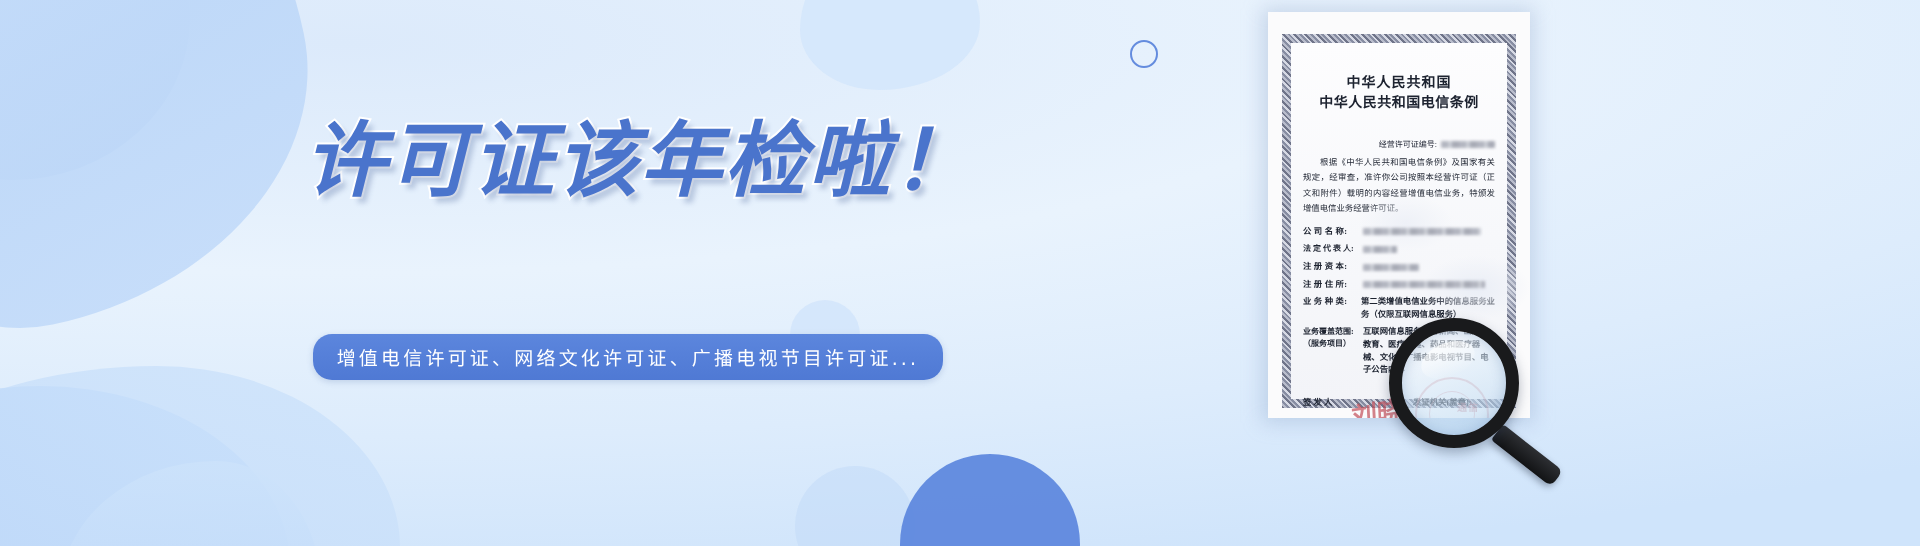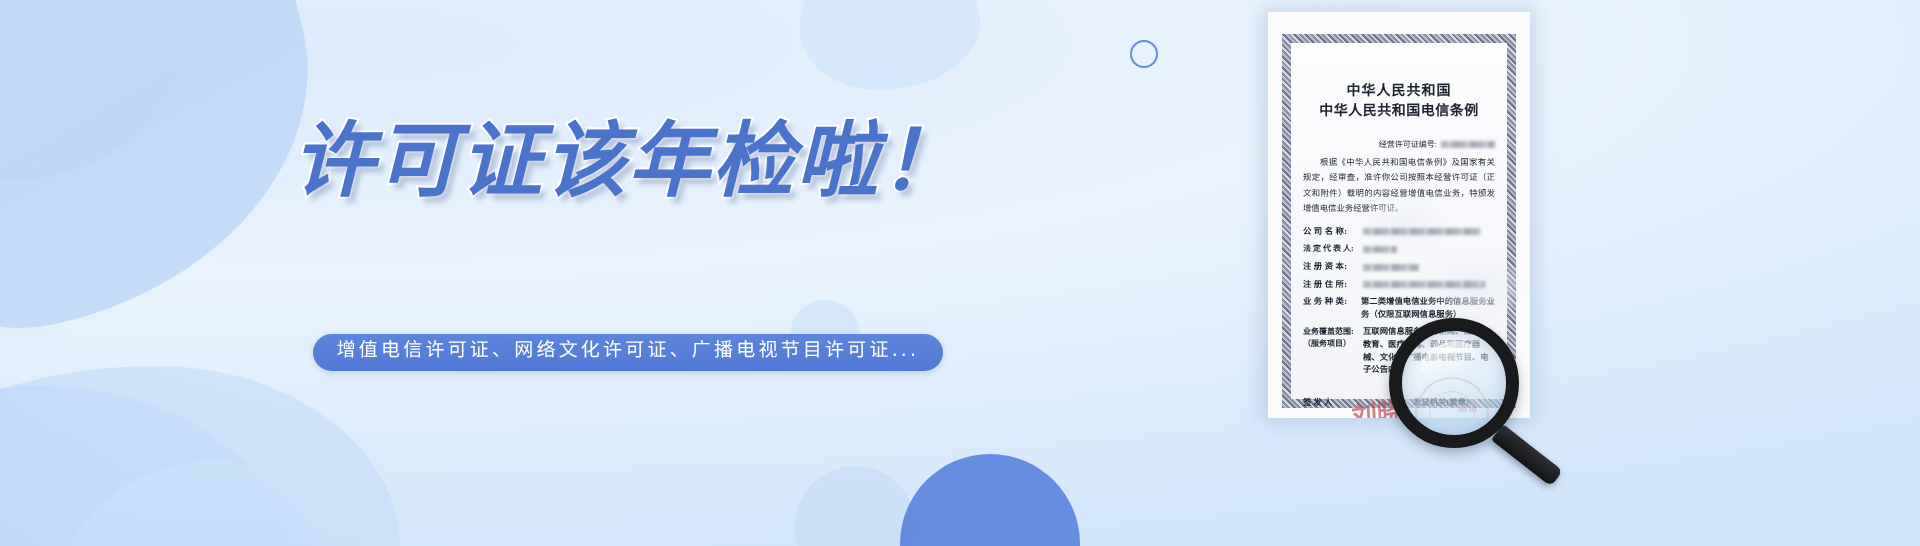--- a/index.html
+++ b/index.html
@@ -91,21 +91,21 @@
     left:1130px; top:40px;
     width:28px; height:28px;
     border:2px solid #5d86dc;
     border-radius:50%;
     opacity:.95;
   }
 
   
   .headline-wrap {
     position:absolute;
-    left:0; top:118px;
+    left:12px; top:118px;
     width:1256px;
     text-align:center;
   }
   .headline {
     display:inline-block;
     font-family:"DejaVu Sans","Liberation Sans",sans-serif;
     font-size:82px;
     font-weight:bold;
     letter-spacing:2px;
     color:#4a74cc;
@@ -124,21 +124,21 @@
     width:1256px;
     display:flex;
     justify-content:center;
   }
   .subtitle {
     display:inline-block;
     background:linear-gradient(180deg,#5c86dd 0%,#4f79d4 100%);
     color:#ffffff;
     font-size:19px;
     letter-spacing:3.2px;
-    padding:0 24px 10px;
+    padding:9px 24px 10px;
     border-radius:19px;
     white-space:nowrap;
     box-shadow:0 2px 6px rgba(70,100,160,.22);
     font-family:"DejaVu Sans","Liberation Sans",sans-serif;
   }
 
   
   .cert-shadow {
     position:absolute;
     left:1262px; top:8px;
@@ -178,28 +178,28 @@
       radial-gradient(closest-side,#eef1f7 0%,rgba(238,241,247,0) 72%) 20px 30px/130px 80px no-repeat,
       radial-gradient(closest-side,#eaeef6 0%,rgba(234,238,246,0) 72%) 80px 90px/150px 90px no-repeat;
     pointer-events:none;
   }
 
   .cert-title {
     text-align:center;
     font-family:"Liberation Serif","DejaVu Serif",serif;
     font-weight:bold;
     color:#1d2330;
-    margin-top:28px;
+    margin-top:20px;
     line-height:1.45;
   }
   .cert-title .l1 { font-size:14px; letter-spacing:1px; }
   .cert-title .l2 { font-size:14px; letter-spacing:.5px; }
 
   .cert-no {
-    margin-top:16px;
+    margin-top:24px;
     text-align:right;
     font-family:"Liberation Serif","DejaVu Serif",serif;
     font-size:8px;
     color:#222736;
     white-space:nowrap;
   }
   .redact {
     display:inline-block;
     vertical-align:middle;
     height:7px;

